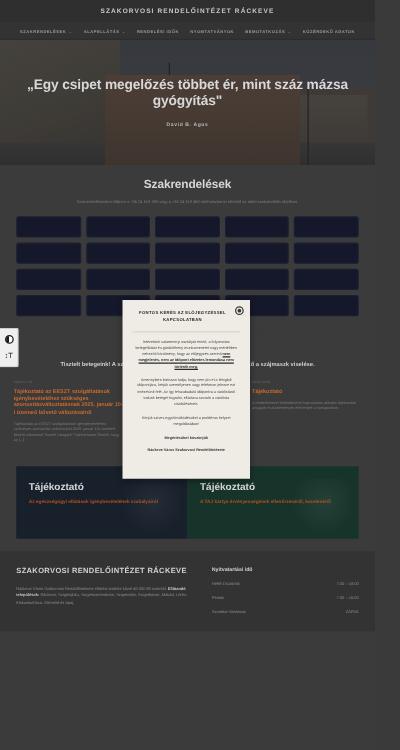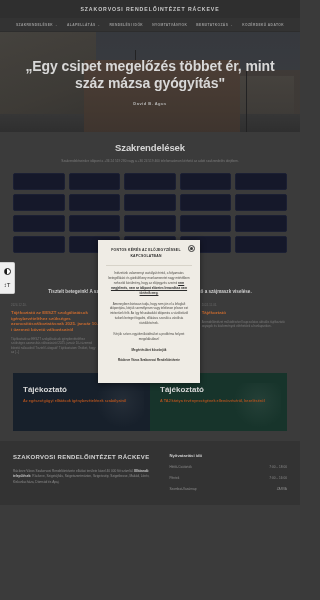--- a/index.html
+++ b/index.html
@@ -71,21 +71,21 @@
     position: absolute; width: 1px; background: #2e2e2e;
   }
   .hero-shade { position: absolute; inset: 0; background: rgba(25,25,28,0.55); }
   .hero-text {
     position: absolute; inset: 0;
     display: flex; flex-direction: column;
     align-items: center; justify-content: center;
     text-align: center; padding: 0 18px;
   }
   .hero-quote {
-    font-size: 14px; font-weight: bold; line-height: 1.22;
+    font-size: 11px; font-weight: bold; line-height: 1.22;
     color: #d8d8d8; letter-spacing: -0.1px;
   }
   .hero-author {
     margin-top: 9px; font-size: 4px; font-weight: bold;
     letter-spacing: 0.5px; color: #b9b9b9;
   }
 
   
   .section-spec { padding: 10px 13px 14px; background: #3b3b3b; }
   .spec-title {

